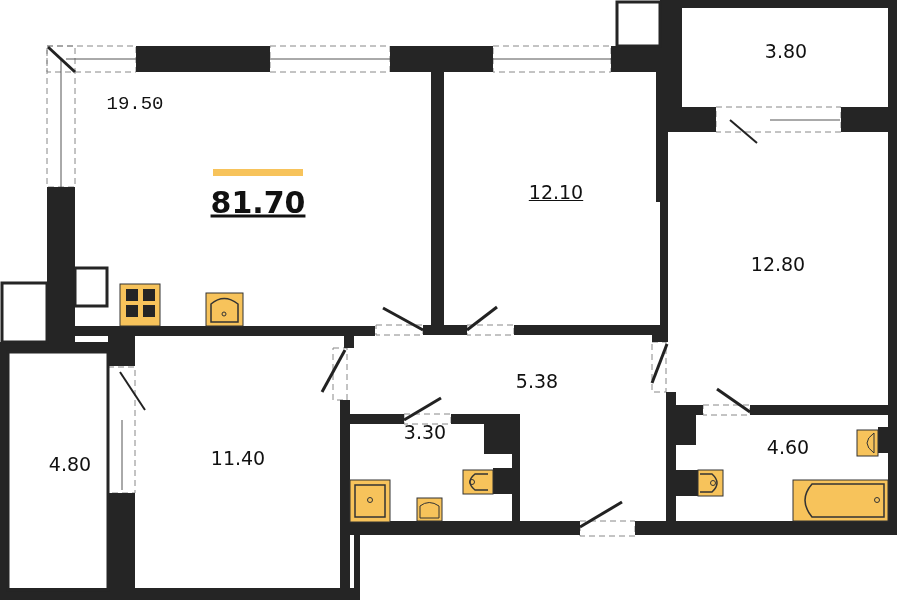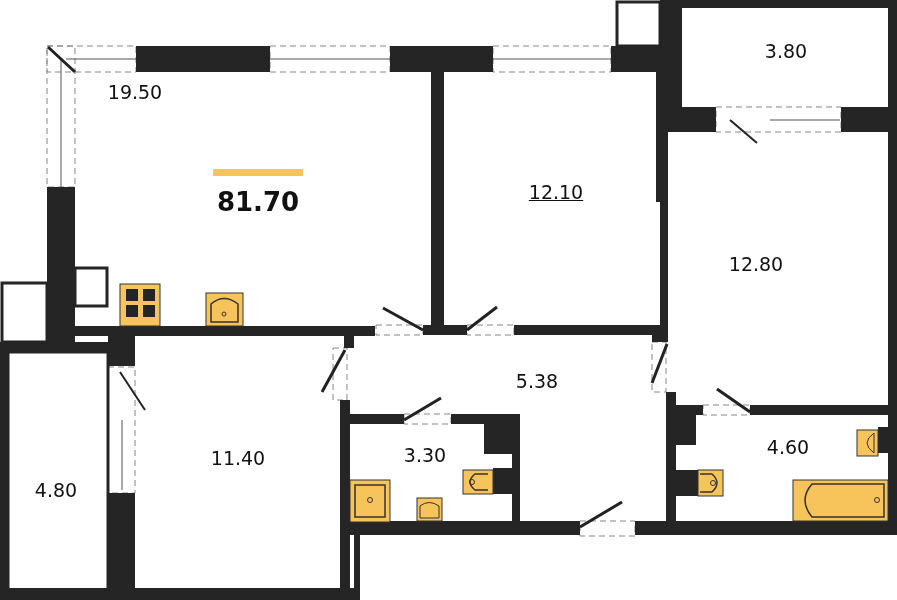--- a/index.html
+++ b/index.html
@@ -1,19 +1,19 @@
 <!DOCTYPE html>
 <html><head>
 <meta charset="utf-8">
 <style>
   html, body { margin: 0; padding: 0; background: #ffffff; }
   body { width: 897px; height: 600px; position: relative; overflow: hidden; font-family: "Liberation Sans", sans-serif; }
   svg { position: absolute; left: 0; top: 0; }
   .room-label { position: absolute; font-family: "DejaVu Sans", sans-serif; font-size: 19px; color: #111; transform: translate(-50%, -50%); white-space: nowrap; }
-  .total-label { position: absolute; font-family: "DejaVu Sans", sans-serif; font-weight: bold; font-size: 26px; color: #111; transform: translate(-50%, -50%); }
+  .total-label { position: absolute; font-family: "DejaVu Sans", sans-serif; font-weight: bold; font-size: 30px; color: #111; transform: translate(-50%, -50%); text-decoration: underline; }
   .total-bar { position: absolute; height: 7px; }
 </style>
 </head>
 <body>
 
 <svg width="897" height="600" viewBox="0 0 897 600">
 
   <g stroke="#888" stroke-dasharray="6,4" fill="none" stroke-width="1">
     <rect x="47" y="46" width="89" height="26"></rect>
     <rect x="47" y="46" width="28" height="141"></rect>
@@ -139,21 +139,21 @@
   <g>
     <rect x="793" y="480" width="95" height="41" fill="#F7C35B" stroke="#333"></rect>
     <path d="M884 484 H812 Q798 500 812 517 H884 Z" fill="none" stroke="#333" stroke-width="1.5"></path>
     <circle cx="877" cy="500" r="2.5" fill="none" stroke="#333"></circle>
   </g>
 </svg>
 
 <div class="total-bar" style="left:213px; top:169px; width:90px; background:#F7C35B;"></div>
 <div class="total-label" style="left:258px; top:202px;">81.70</div>
 
-<div class="room-label" style="left:135px; top:92px;">19.50</div>
+<div class="room-label" style="left:135px; top:104px;font-family:Liberation Mono, monospace;">19.50</div>
 <div class="room-label" style="left:556px; top:192px;text-decoration:underline;">12.10</div>
 <div class="room-label" style="left:786px; top:51px;">3.80</div>
-<div class="room-label" style="left:756px; top:264px;">12.80</div>
+<div class="room-label" style="left:778px; top:264px;">12.80</div>
 <div class="room-label" style="left:537px; top:381px;">5.38</div>
 <div class="room-label" style="left:238px; top:452px;margin-top:6px;">11.40</div>
-<div class="room-label" style="left:56px; top:464px;margin-top:26px;">4.80</div>
-<div class="room-label" style="left:425px; top:455px;">3.30</div>
+<div class="room-label" style="left:70px; top:464px;">4.80</div>
+<div class="room-label" style="left:425px; top:432px;">3.30</div>
 <div class="room-label" style="left:788px; top:447px;">4.60</div>
 
 </body></html>

